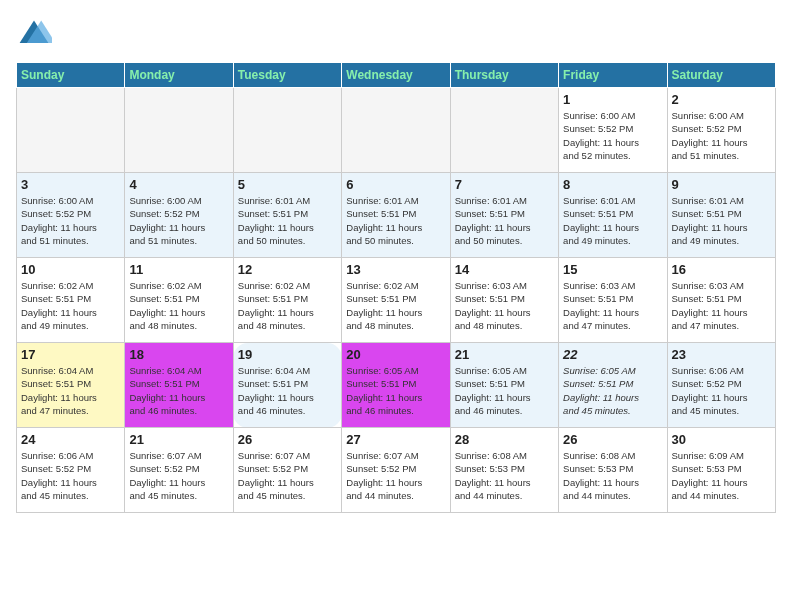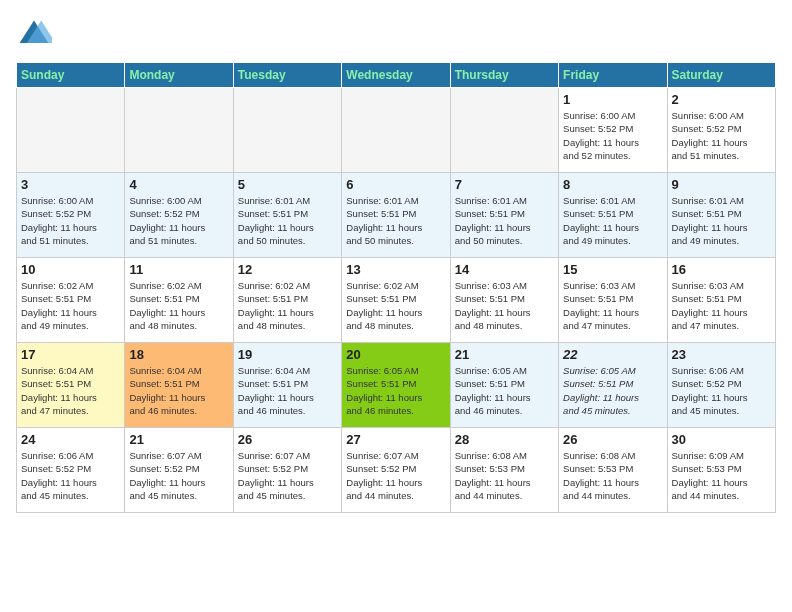--- a/index.html
+++ b/index.html
@@ -250,35 +250,35 @@
           </td>
         </tr>
         <tr>
           <td style="background: #fef9c3;">
             <span class="day-number">17</span>
             <div class="day-info" style="white-space: pre-line;">Sunrise: 6:04 AM
 Sunset: 5:51 PM
 Daylight: 11 hours
 and 47 minutes.</div>
           </td>
-          <td style="background: #fdba74;">
+          <td style="background: #d946ef;">
             <span class="day-number">18</span>
             <div class="day-info" style="white-space: pre-line;">Sunrise: 6:04 AM
 Sunset: 5:51 PM
 Daylight: 11 hours
 and 46 minutes.</div>
           </td>
-          <td style="background: rgb(234, 244, 251);">
+          <td style="background: rgb(234, 244, 251); border-radius: 15px;">
             <span class="day-number">19</span>
             <div class="day-info" style="white-space: pre-line;">Sunrise: 6:04 AM
 Sunset: 5:51 PM
 Daylight: 11 hours
 and 46 minutes.</div>
           </td>
-          <td style="background: #84cc16;">
+          <td style="background: #d946ef;">
             <span class="day-number">20</span>
             <div class="day-info" style="white-space: pre-line;">Sunrise: 6:05 AM
 Sunset: 5:51 PM
 Daylight: 11 hours
 and 46 minutes.</div>
           </td>
           <td style="background: rgb(234, 244, 251); margin-left: 25px;">
             <span class="day-number">21</span>
             <div class="day-info" style="white-space: pre-line;">Sunrise: 6:05 AM
 Sunset: 5:51 PM

